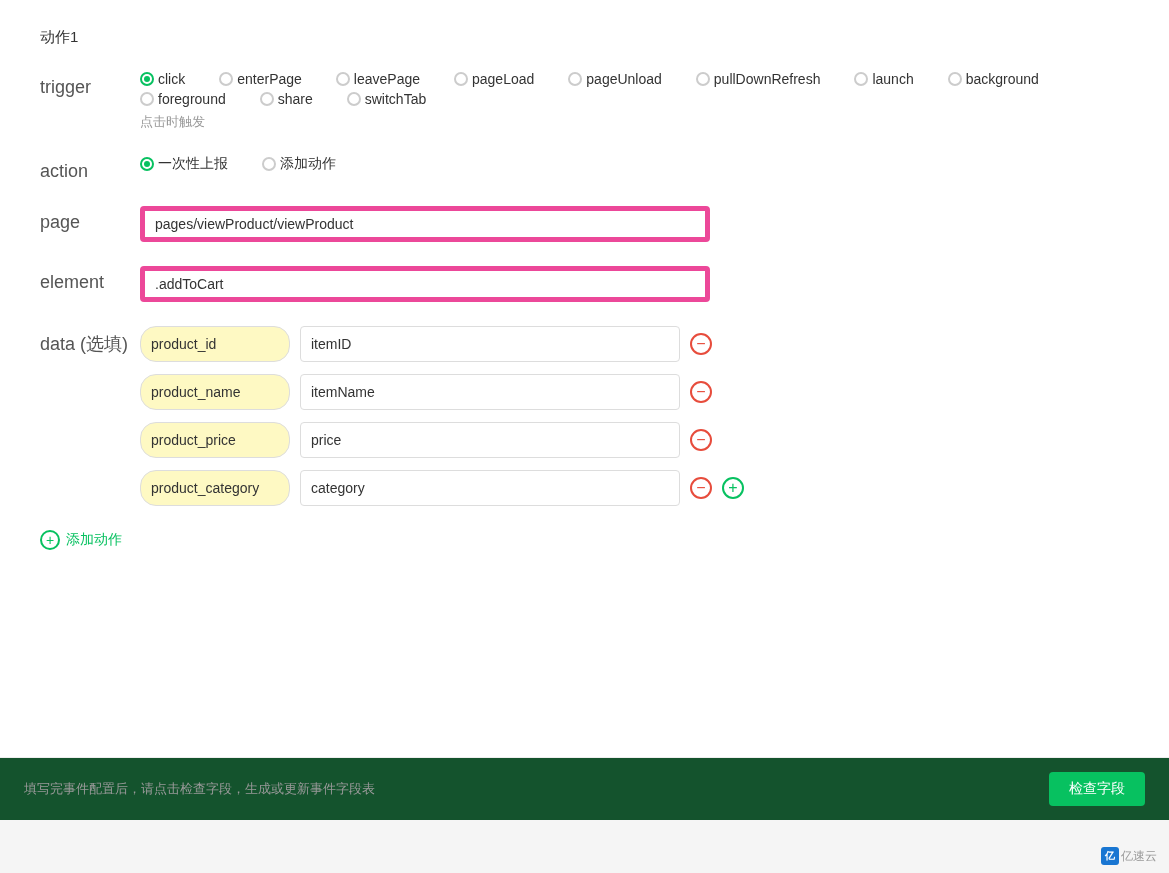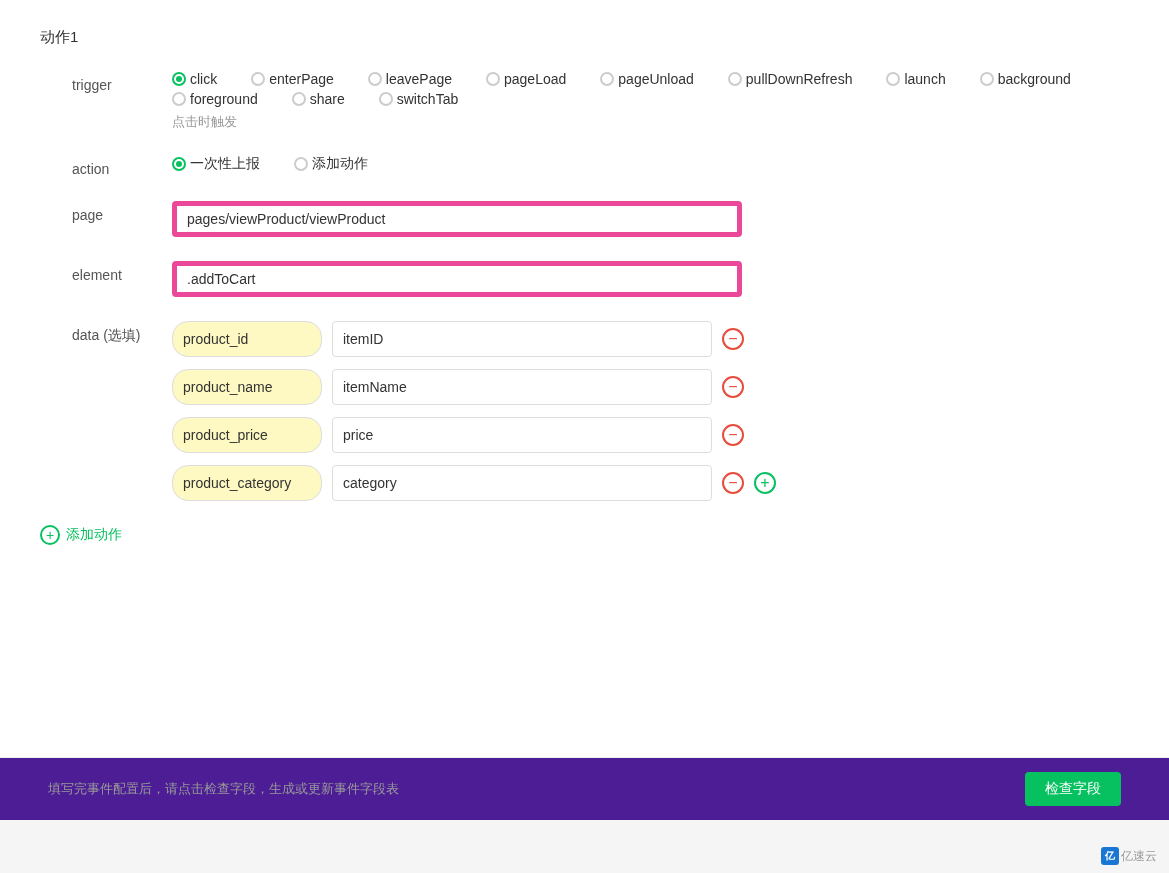--- a/index.html
+++ b/index.html
@@ -30,24 +30,23 @@
       padding-top: 8px;
     }
     .form-row {
       display: flex;
       align-items: flex-start;
       margin-bottom: 24px;
     }
     .form-label {
       width: 100px;
       color: #555;
-      font-size: 14px;
+      font-size: 18px;
       padding-top: 6px;
       flex-shrink: 0;
-      margin-left: 32px;
     }
     .form-content {
       flex: 1;
     }
     .radio-row {
       display: flex;
       align-items: center;
       flex-wrap: wrap;
       gap: 18px;
       width: 100%;
@@ -183,23 +182,23 @@
       color: #07c160;
       font-size: 14px;
       line-height: 1;
     }
     
     .bottom-bar {
       position: absolute;
       bottom: 0;
       left: 0;
       right: 0;
-      background: #4c1d95;
+      background: #14532d;
       border-top: 1px solid #eee;
-      padding: 14px 48px;
+      padding: 14px 24px;
       display: flex;
       align-items: center;
       justify-content: space-between;
     }
     .bottom-hint {
       color: #999;
       font-size: 13px;
     }
     .check-btn {
       background: #07c160;

